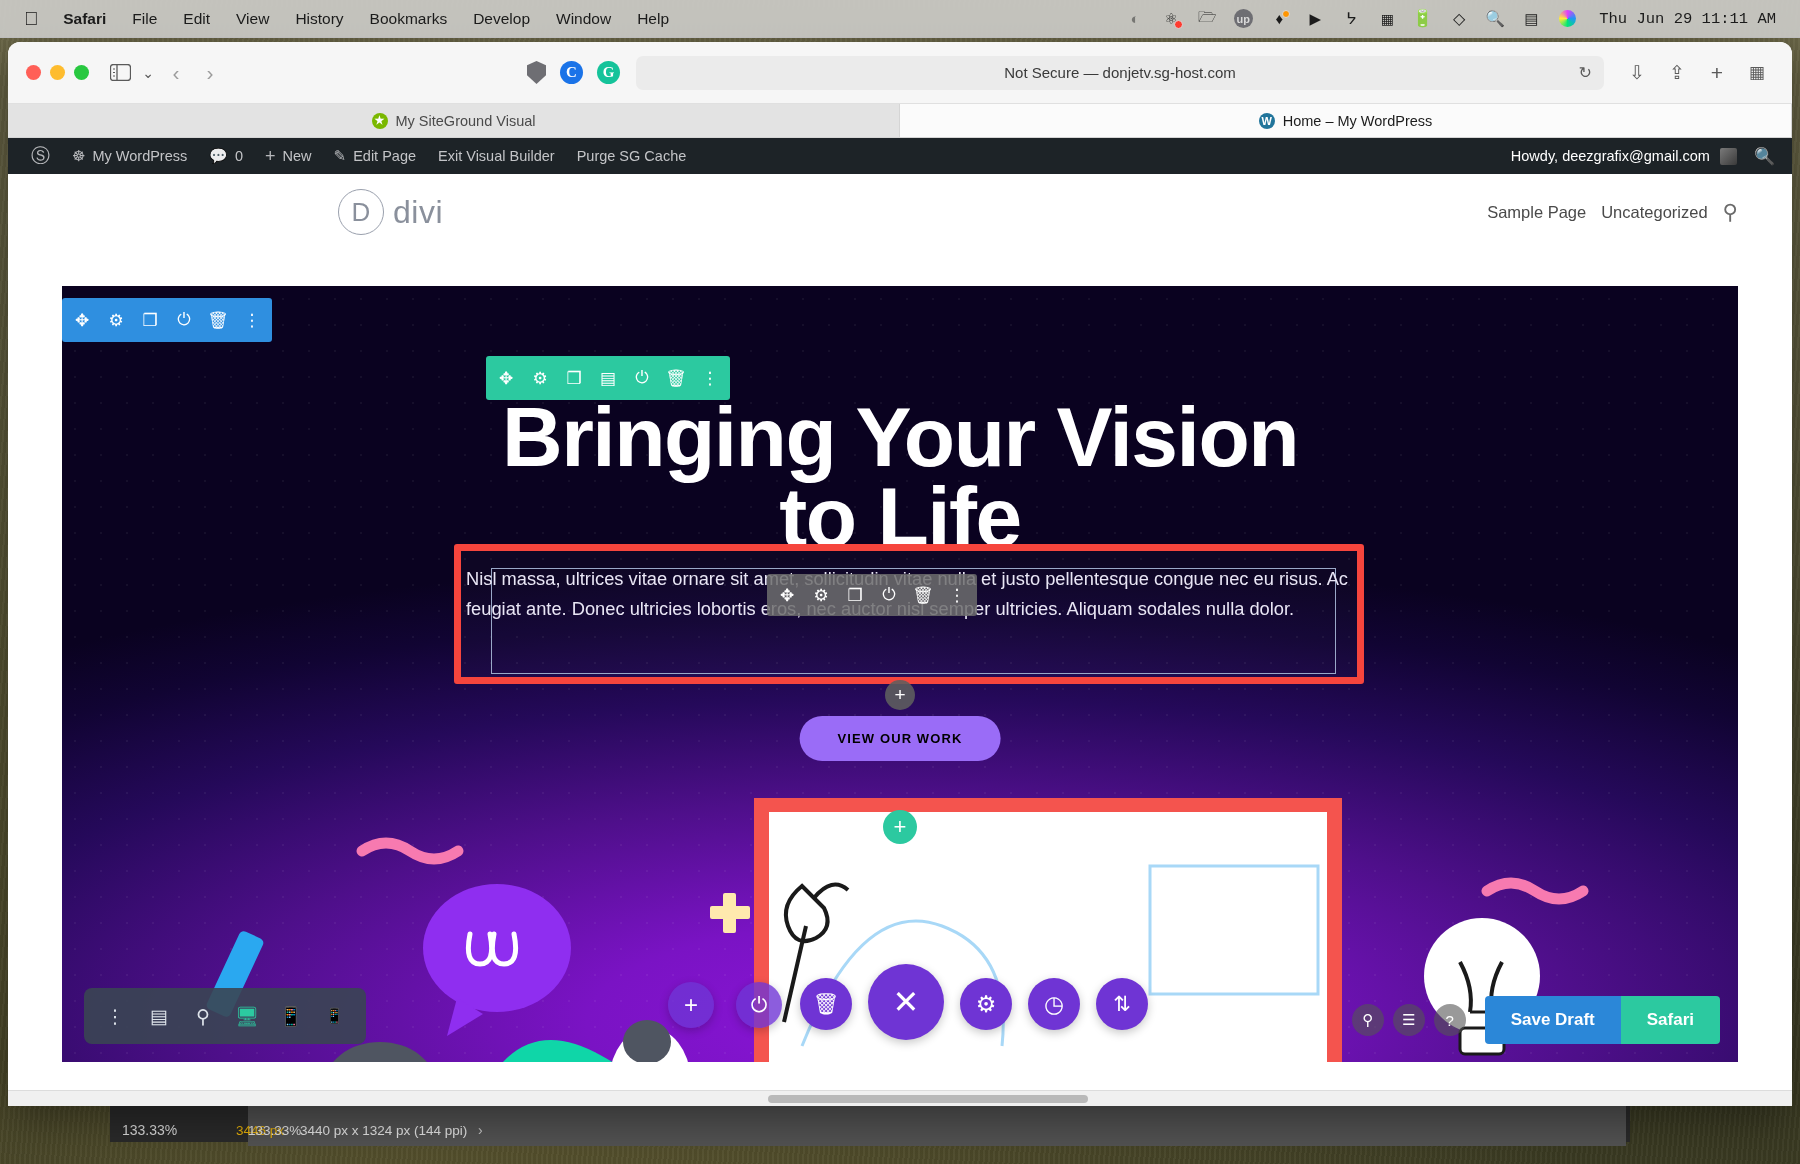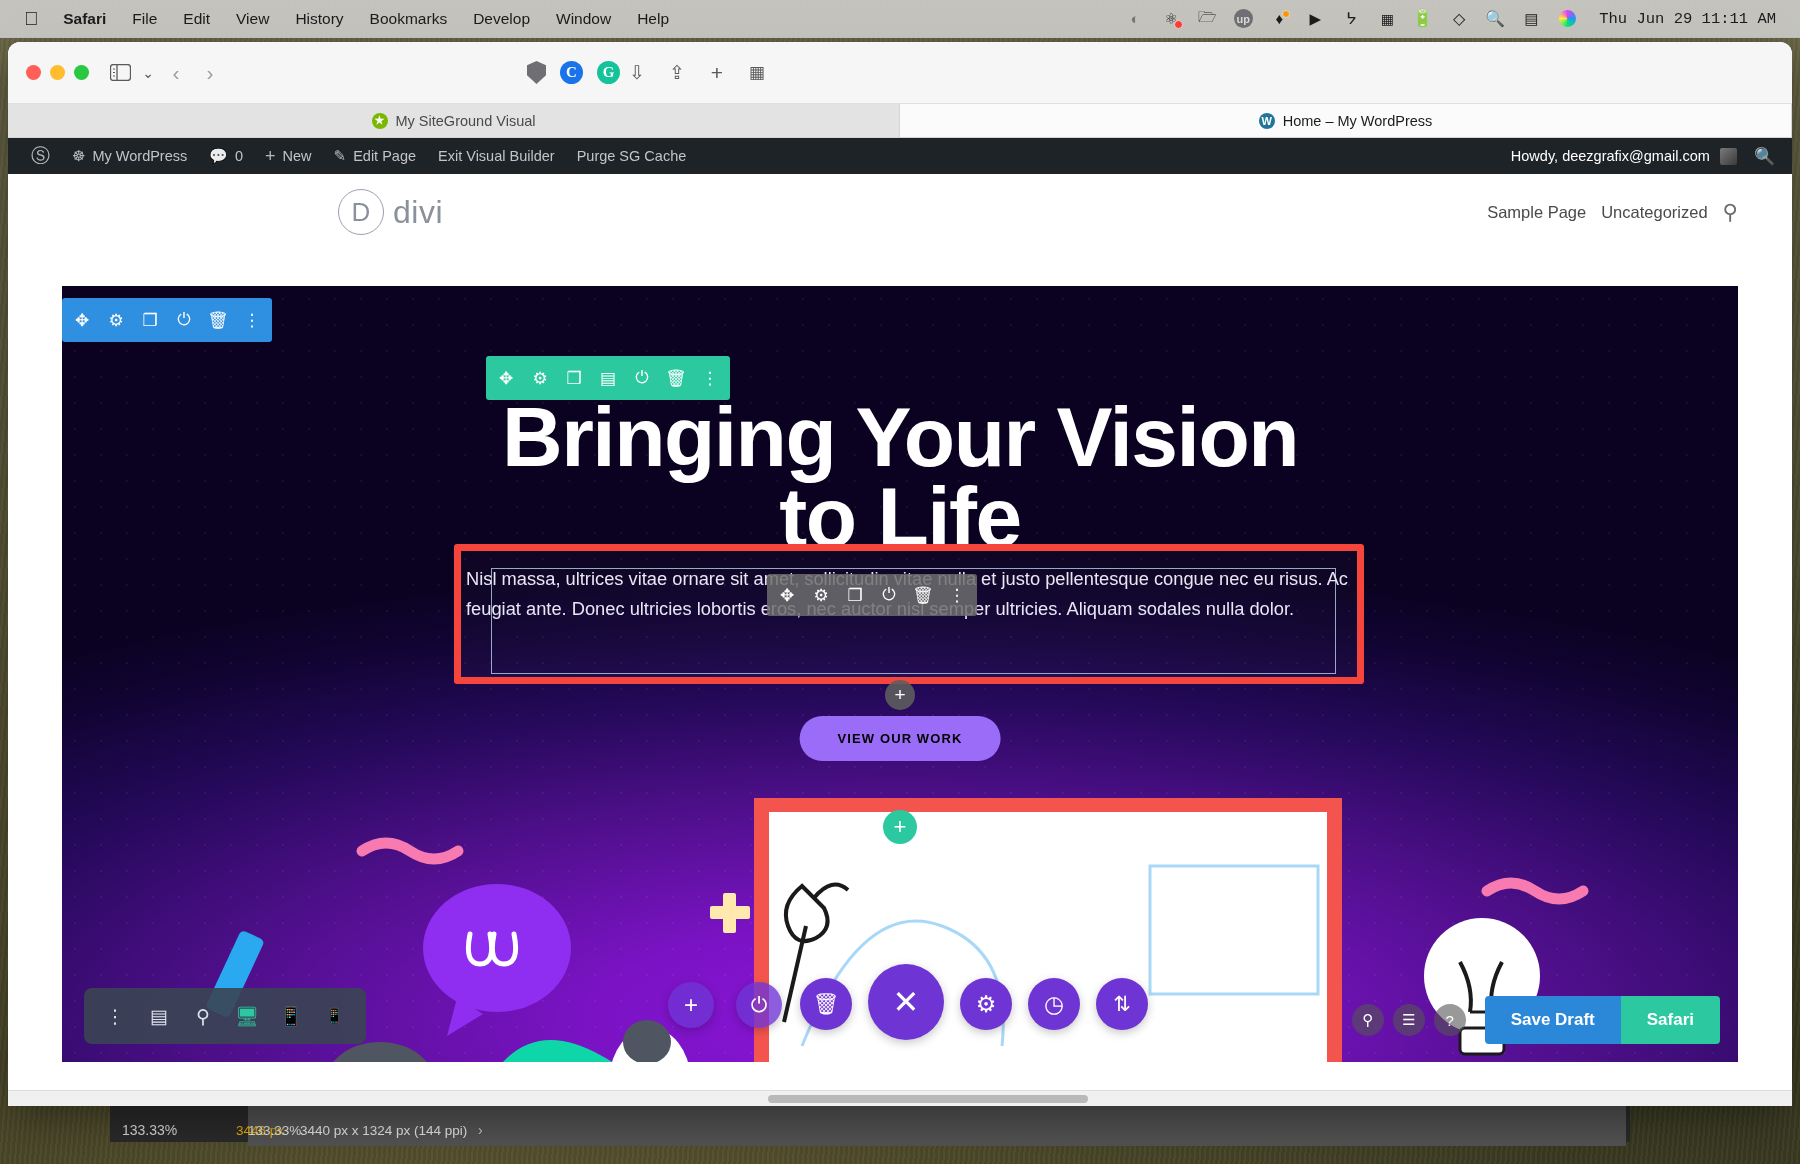--- a/index.html
+++ b/index.html
@@ -249,20 +249,24 @@
     <div class="tb-btn" style="font-size:14px;width:22px">⌄</div>
     <div class="tb-btn nav-arrow">‹</div>
     <div class="tb-btn nav-arrow">›</div>
 
     <div class="ext-icons">
       <div class="shield"></div>
       <div class="ext-circle" style="background:#1a73e8">C</div>
       <div class="ext-circle" style="background:#15c39a">G</div>
     </div>
 
+    <div id="urlbar">
+      <span>Not Secure — donjetv.sg-host.com</span>
+      <span class="reload">↻</span>
+    </div>
 
     <div class="tb-right">
       <div class="tb-btn" style="font-size:19px">⇩</div>
       <div class="tb-btn" style="font-size:19px">⇪</div>
       <div class="tb-btn" style="font-size:21px">+</div>
       <div class="tb-btn" style="font-size:17px">▦</div>
     </div>
   </div>
 
   <div id="tabbar">

